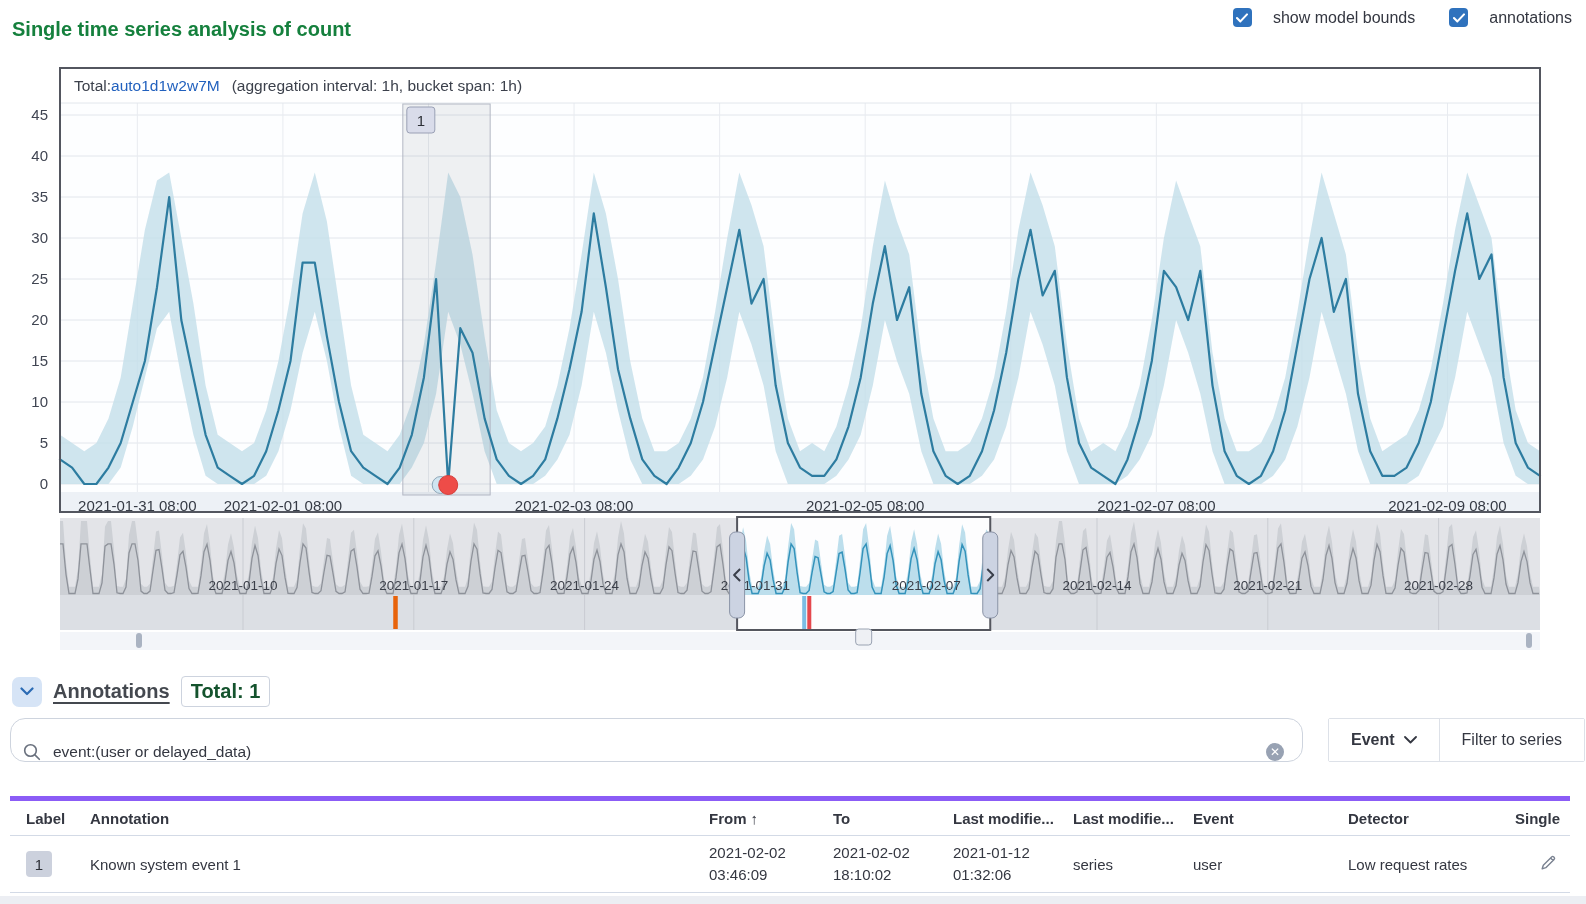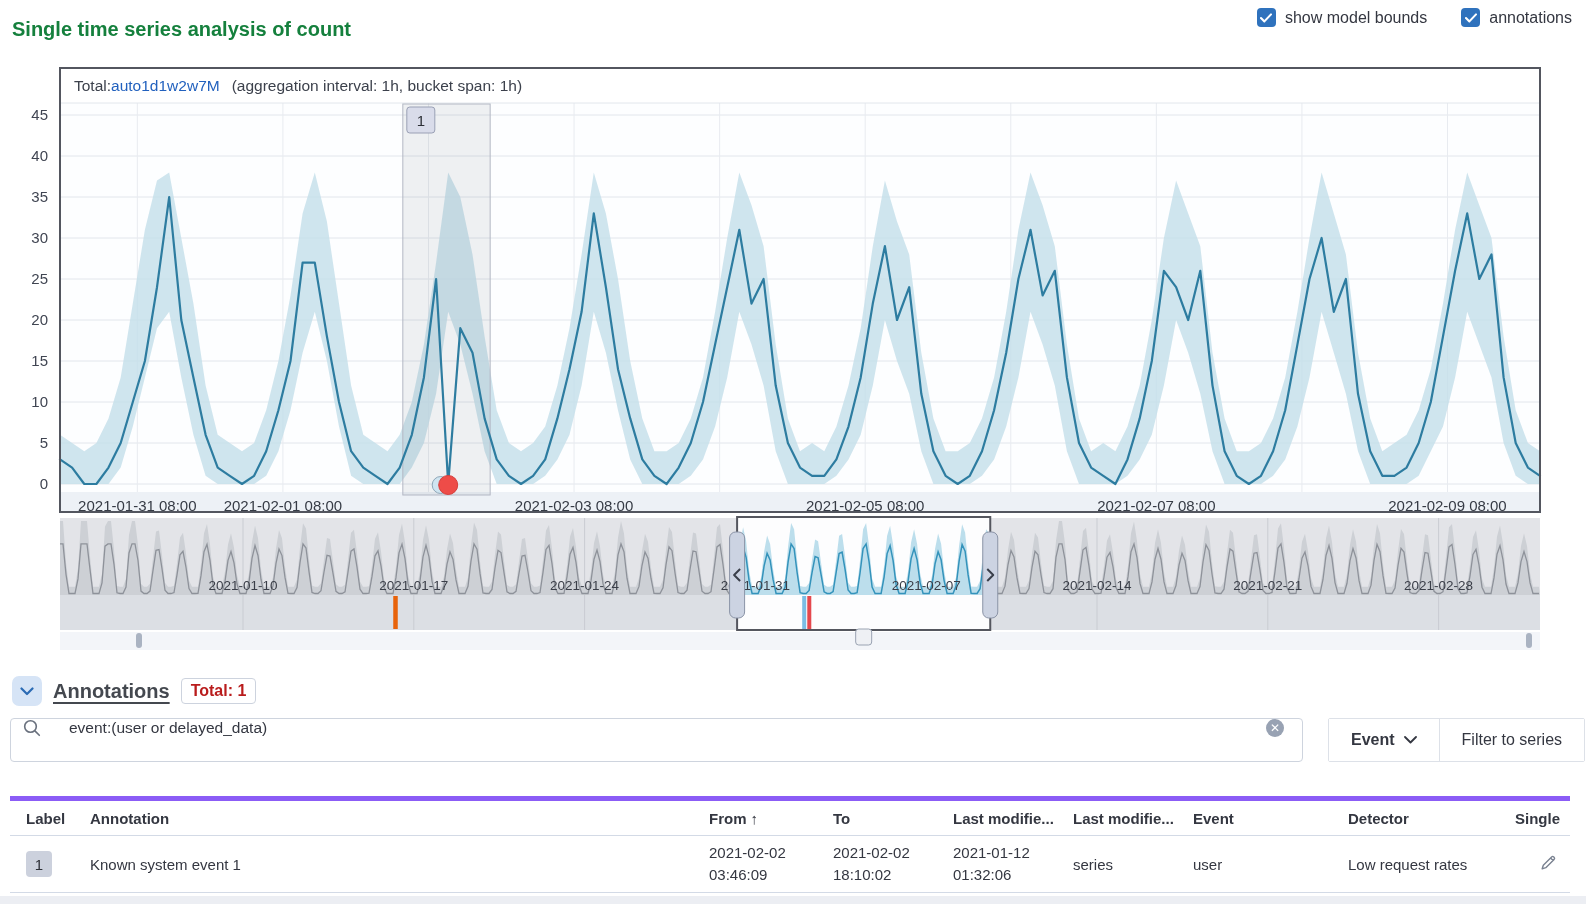--- a/index.html
+++ b/index.html
@@ -3,34 +3,34 @@
 <meta charset="utf-8">
 <style>
   html,body{margin:0;padding:0;background:#fff;}
   .page{position:relative;width:1586px;height:904px;background:#fff;overflow:hidden;
         font-family:"Liberation Sans",sans-serif;color:#343741;}
   
   .page-title{position:absolute;left:12px;top:18px;font-size:20px;font-weight:600;color:#15803d;}
   .chk-group{position:absolute;right:14px;top:8px;display:flex;gap:34px;align-items:center;}
   .chk-item{display:flex;align-items:center;gap:9px;cursor:pointer;}
   .chk-box{width:19px;height:19px;border-radius:4px;background:#2f72bd;display:flex;align-items:center;justify-content:center;}
-  .chk-label{font-size:16px;color:#343741;}
+  .chk-label{font-size:16px;color:#343741;margin-left:12px;}
   
   .chart-area{position:absolute;left:0;top:46px;width:1586px;height:660px;}
   .chart-area svg{position:absolute;left:0;top:0;}
   .zoom-row{position:absolute;left:74px;top:31px;font-size:15.5px;color:#3c414c;z-index:3;}
   .zoom-row .lk{color:#2261be;cursor:pointer;}
   .zoom-row .sfx{margin-left:12px;color:#3c414c;}
   
   .ann-header{position:absolute;left:12px;top:676px;display:flex;align-items:center;gap:11px;}
   .collapse-btn{width:30px;height:30px;border-radius:7px;background:#d6e4f6;border:none;display:flex;align-items:center;justify-content:center;cursor:pointer;padding:0;}
   .ann-title{font-size:20px;font-weight:600;color:#44484f;text-decoration:underline;text-underline-offset:4px;}
-  .total-badge{border:1px solid #cdd3de;border-radius:4px;background:#fff;padding:3px 9px;font-size:16px;font-weight:700;color:#b91c1c;}
+  .total-badge{border:1px solid #cdd3de;border-radius:4px;background:#fff;padding:3px 9px;font-size:20px;font-weight:700;color:#14532d;}
   .search-row{position:absolute;left:0;top:718px;width:1586px;height:44px;}
-  .search-input{position:absolute;left:10px;top:0;width:1293px;height:44px;background:#fff;border:1px solid #ced4de;border-radius:4px;box-sizing:border-box;display:flex;align-items:flex-start;padding:0 12px;gap:28px;}
+  .search-input{position:absolute;left:10px;top:0;width:1293px;height:44px;background:#fff;border:1px solid #ced4de;border-radius:15px;box-sizing:border-box;display:flex;align-items:flex-end;padding:0 12px;gap:12px;}
   .search-text{font-size:15.5px;color:#343741;flex:1;}
   .clear-btn{width:18px;height:18px;border-radius:50%;background:#98a2b3;border:none;color:#fff;font-size:12px;line-height:18px;text-align:center;cursor:pointer;padding:0;margin-right:6px;}
   .filter-group{position:absolute;left:1328px;top:0;height:44px;display:flex;border:1px solid #dde1e8;border-radius:2px;background:#fff;box-sizing:border-box;}
   .fg-btn{display:flex;align-items:center;gap:9px;padding:0 22px;font-size:16px;color:#343741;background:#fff;border:none;cursor:pointer;}
   .fg-btn.evt{font-weight:700;border-right:1px solid #dde1e8;}
   
   .ann-table{position:absolute;left:10px;top:796px;width:1560px;font-size:15px;color:#343741;}
   .t-head,.t-row{display:grid;grid-template-columns:80px 619px 124px 120px 120px 120px 155px 147px 1fr;align-items:center;}
   .t-head{height:34px;font-weight:700;border-top:5px solid #8b5cf6;border-bottom:1px solid #d3dae6;}
   .t-row{height:56px;border-bottom:1px solid #d3dae6;}

